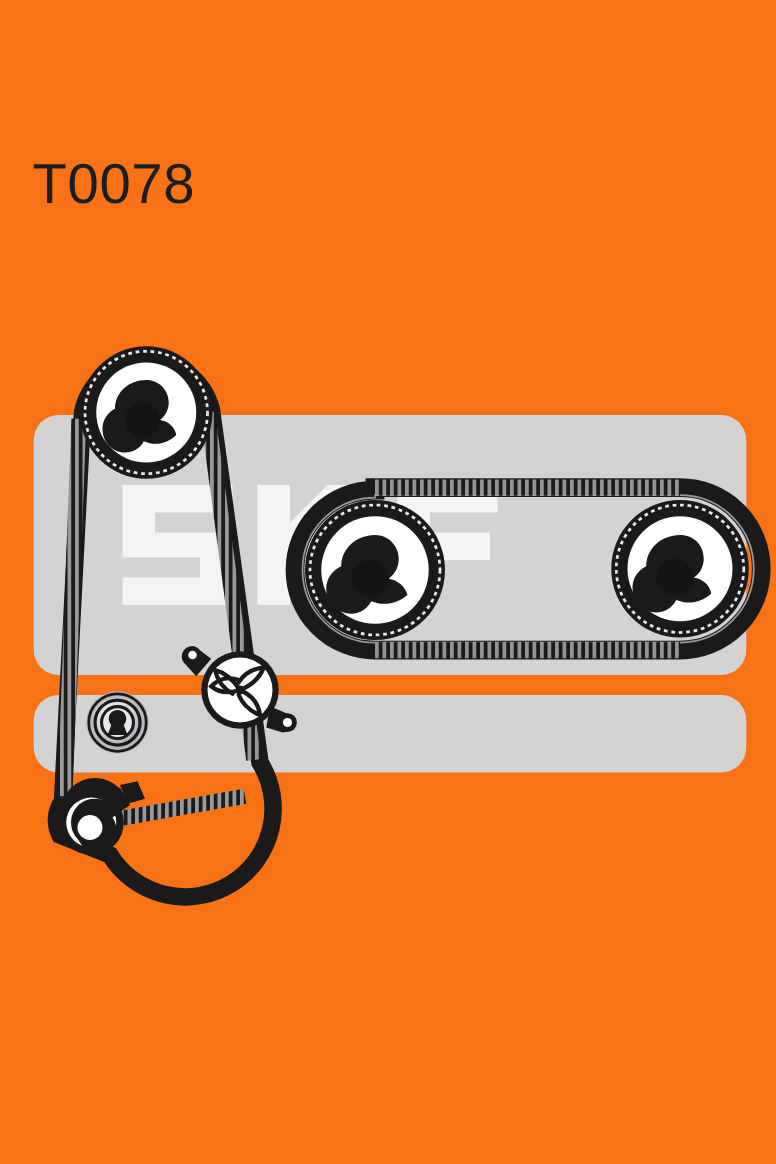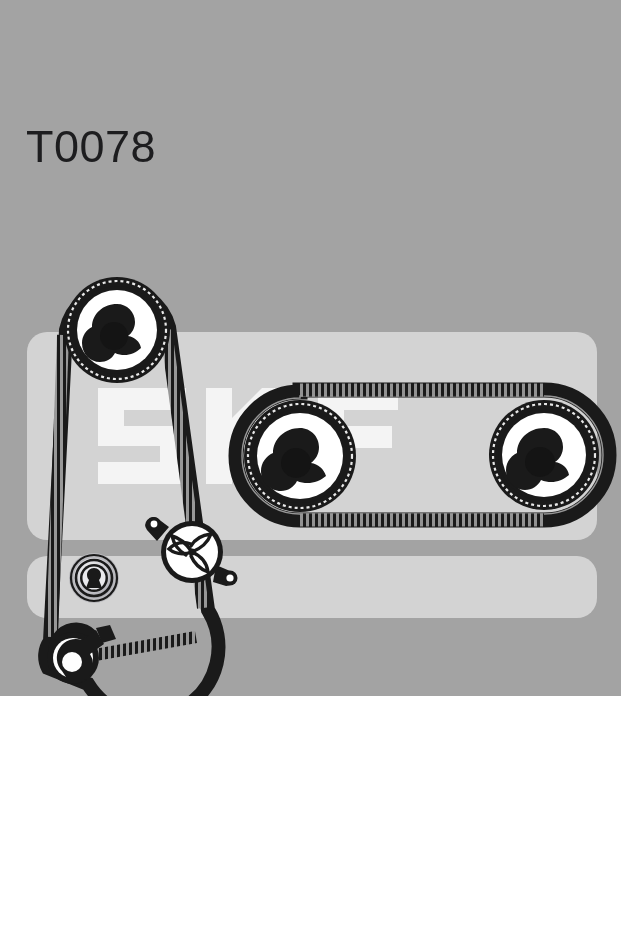--- a/index.html
+++ b/index.html
@@ -7,22 +7,22 @@
     margin: 0;
     padding: 0;
     background: #ffffff;
   }
   body {
     font-family: "Liberation Sans", sans-serif;
   }
   #page {
     position: relative;
     width: 621px;
-    height: 696px;
-    background: #a3a3a3;
+    height: 931px;
+    background: #f97316;
     overflow: hidden;
   }
   #part-title {
     position: absolute;
     left: 26px;
     top: 124px;
     font-family: "Liberation Sans", sans-serif;
     font-size: 45px;
     font-weight: 400;
     letter-spacing: 0.5px;

